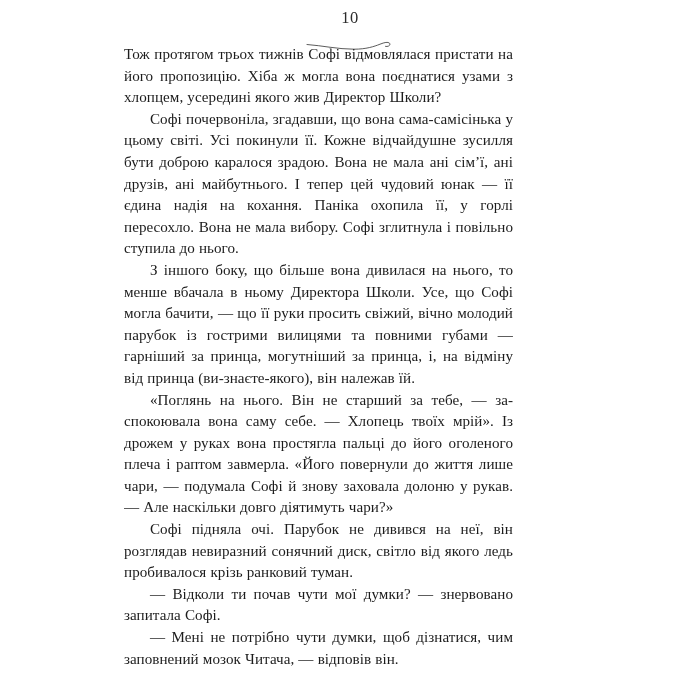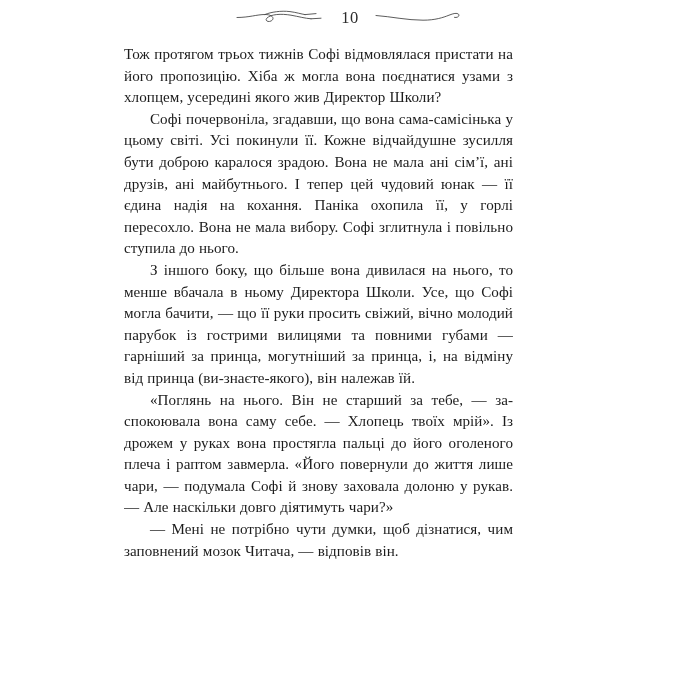--- a/index.html
+++ b/index.html
@@ -26,20 +26,21 @@
   .running-head {
     position: absolute;
     top: 0;
     left: 0;
     width: 700px;
     height: 38px;
     display: flex;
     align-items: center;
     justify-content: center;
     gap: 8px;
+    flex-direction: column;
   }
   .orn {
     display: block;
     flex: 0 0 auto;
   }
   .folio {
     font-family: "Liberation Serif", "DejaVu Serif", serif;
     font-size: 16.5px;
     letter-spacing: 0.5px;
     color: #2b2b2b;
@@ -101,17 +102,19 @@
         </g>
       </svg>
     </span>
   </div>
 
   <div class="textblock">
     <p class="para">Тож протягом трьох тижнів Софі відмовлялася пристати на його пропозицію. Хіба ж могла вона поєднатися уза­ми з хлопцем, усередині якого жив Директор Школи?</p>
     <p class="para">Софі почервоніла, згадавши, що вона сама-самі­сінька у цьому світі. Усі покинули її. Кожне відчай­душне зусилля бути доброю каралося зрадою. Вона не мала ані сім’ї, ані друзів, ані майбутнього. І тепер цей чудовий юнак — її єдина надія на кохання. Паніка охопила її, у горлі пересохло. Вона не мала вибору. Софі зглитнула і повільно ступила до нього.</p>
     <p class="para">З іншого боку, що більше вона дивилася на ньо­го, то менше вбачала в ньому Директора Школи. Усе, що Софі могла бачити, — що її руки просить свіжий, вічно молодий парубок із гострими вилицями та по­вними губами — гарніший за принца, могутніший за принца, і, на відміну від принца (ви-знаєте-якого), він належав їй.</p>
     <p class="para">«Поглянь на нього. Він не старший за тебе, — за­спокоювала вона саму себе. — Хлопець твоїх мрій». Із дрожем у руках вона простягла пальці до його оголе­ного плеча і раптом завмерла. «Його повернули до жит­тя лише чари, — подумала Софі й знову заховала до­лоню у рукав. — Але наскільки довго діятимуть чари?»</p>
+    <p class="para">Софі підняла очі. Парубок не дивився на неї, він розглядав невиразний сонячний диск, світло від якого ледь пробивалося крізь ранковий туман.</p>
+    <p class="para">— Відколи ти почав чути мої думки? — зне­рвовано запитала Софі.</p>
     <p class="para">— Мені не потрібно чути думки, щоб дізнатися, чим заповнений мозок Читача, — відповів він.</p>
 
   </div>
 
 </div>
 
 </body></html>

